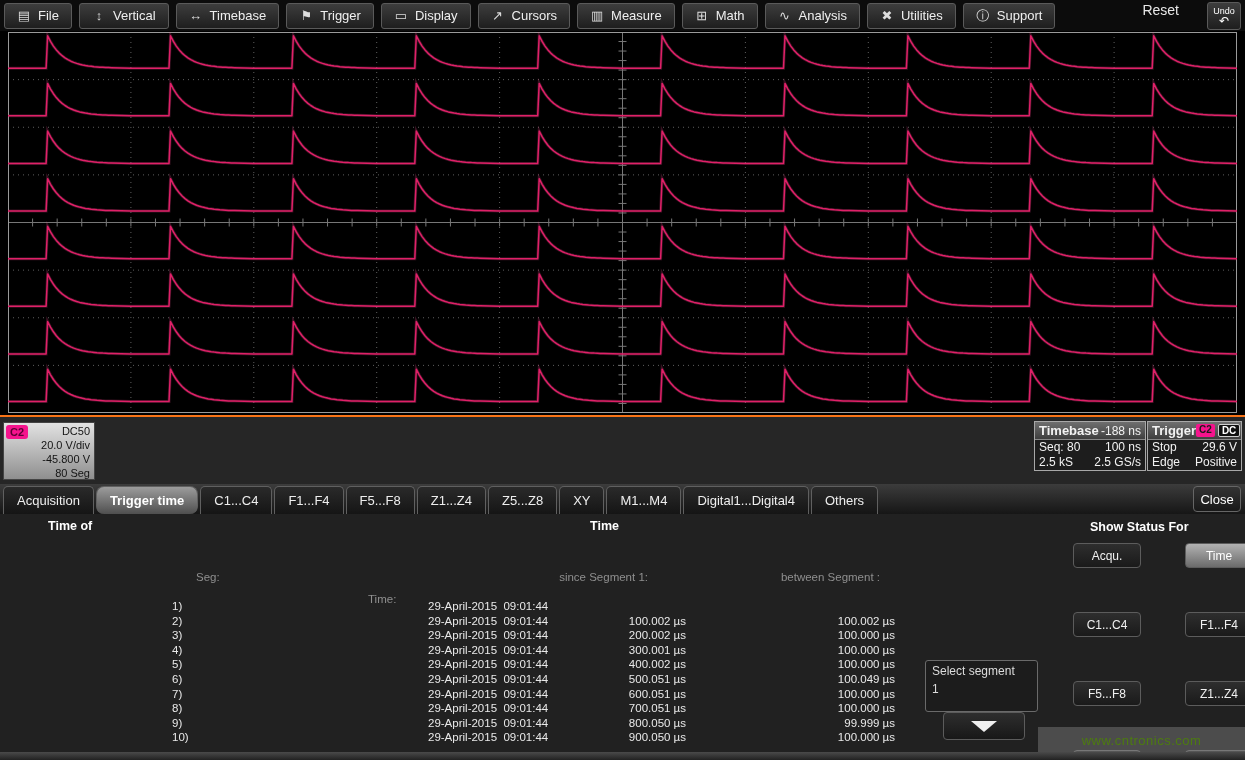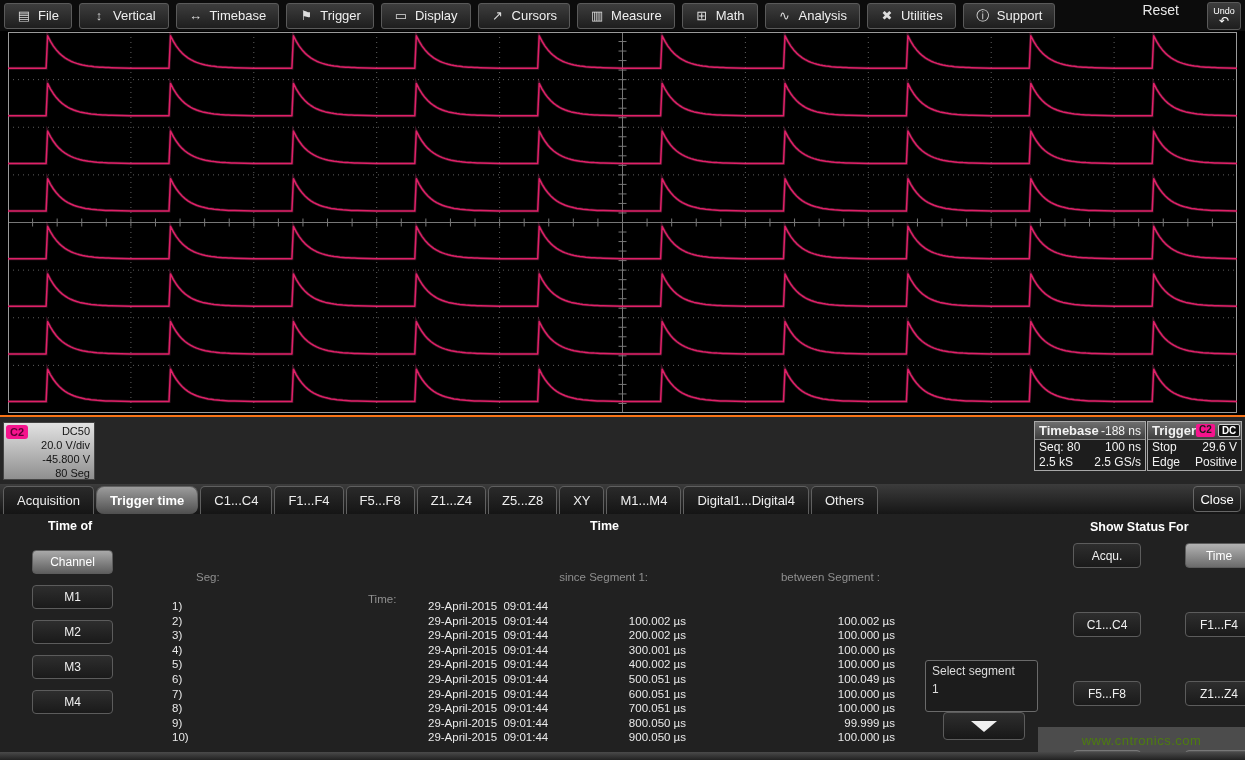--- a/index.html
+++ b/index.html
@@ -337,27 +337,20 @@
       <div class="tab">Z5...Z8</div>
       <div class="tab">XY</div>
       <div class="tab">M1...M4</div>
       <div class="tab">Digital1...Digital4</div>
       <div class="tab">Others</div>
     </div>
   <button class="close-btn" style="top:486px; position:absolute;">Close</button>
 
   <div class="dialog">
     <div class="sect-title" style="left:48px; top:5px;">Time of</div>
-    <div class="leftcol">
-        <button class="pbtn sel">Channel</button>
-        <button class="pbtn">M1</button>
-        <button class="pbtn">M2</button>
-        <button class="pbtn">M3</button>
-        <button class="pbtn">M4</button>
-      </div>
 
     <div class="ttable">
       <div class="sect-title" style="left:440px; top:5px;">Time</div>
       <div class="col-hdr" style="left:46px; top:57px;">Seg:</div>
       <div class="col-hdr" style="left:218px; top:57px;margin-top:22px;">Time:</div>
       <div class="col-hdr" style="left:348px; top:57px; width:150px; text-align:right;">since Segment 1:</div>
       <div class="col-hdr" style="left:580px; top:57px; width:150px; text-align:right;">between Segment :</div>
       <div>
           <div class="trow" style="top: 86px;">
             <span class="c-seg">1)</span>

